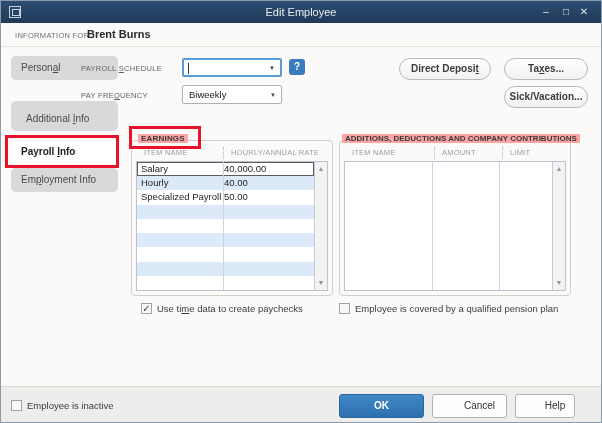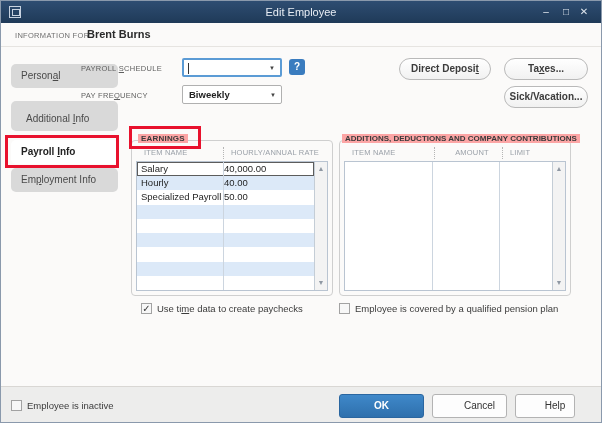--- a/index.html
+++ b/index.html
@@ -75,21 +75,21 @@
     line-height:17px; padding-left:6px; color:#222; cursor:pointer;
   }
   .dropdown.focused { border:2px solid #5b9bd5; }
   .dropdown.focused::before {
     content:""; position:absolute; left:4px; top:3px; width:1px; height:11px; background:#333;
   }
   .dd-arrow {
     position:absolute; right:5px; top:50%; transform:translateY(-50%);
     font-size:6px; color:#444;
   }
-  .dropdown .val { font-weight:bold; }
+  .dropdown .val { font-weight:normal; }
   .help-btn {
     position:absolute; width:16px; height:16px; background:#3a7cbf; color:#fff;
     font-size:10px; font-weight:bold; text-align:center; line-height:16px;
     border-radius:3px; cursor:pointer;
   }
 
   .action-btn {
     position:absolute; height:22px; background:linear-gradient(#ffffff,#f1f1f1);
     border:1px solid #b9b9b9; border-radius:11px; font-size:10px; font-weight:bold;
     color:#3c3c3c; text-align:center; cursor:pointer;
@@ -171,21 +171,21 @@
     <div class="win-ctrl ctrl-min">–</div>
     <div class="win-ctrl ctrl-max">□</div>
     <div class="win-ctrl ctrl-close">✕</div>
   </div>
 
   <div class="infobar">
     <span class="info-label">INFORMATION FOR</span>
     <span class="info-name">Brent Burns</span>
   </div>
 
-  <div class="tab" style="top:55px;margin-top:8px;">
+  <div class="tab" style="top:55px;">
     <span>Person</span><span class="mnk">a</span><span>l</span>
   </div>
   <div class="tab" style="top:100px;">
     <span></span><span class="mnk">A</span><span>ddress &amp; Contact</span>
   </div>
   <div class="tab" style="top:106px;padding-left:15px;">
     <span>Additional </span><span class="mnk">I</span><span>nfo</span>
   </div>
   <div class="tab selected" style="top:139px;">
     <span>Payroll </span><span class="mnk">I</span><span>nfo</span>
@@ -270,21 +270,21 @@
     <div class="scrollbar">
       <span>▲</span>
       <span>▼</span>
     </div>
   </div>
 
   <div class="groupbox" style="left:338px; top:139px; width:232px; height:156px;"></div>
   <div class="group-label" style="left:341px; top:133px; letter-spacing:0;">ADDITIONS, DEDUCTIONS AND COMPANY CONTRIBUTIONS</div>
 
   <div class="th" style="left:344px; top:146px; width:89px;">ITEM NAME</div>
-  <div class="th sep" style="left:433px; top:146px; width:68px;text-align:center;">AMOUNT</div>
+  <div class="th sep" style="left:433px; top:146px; width:68px;">AMOUNT</div>
   <div class="th sep" style="left:501px; top:146px; width:52px;">LIMIT</div>
 
   <div class="tbody" style="left:343px; top:160px; width:222px; height:130px;">
     <div class="ebody-cols">
       <div class="col b" style="width:88px;"></div>
       <div class="col b" style="width:67px;"></div>
       <div class="col" style="flex:1;"></div>
     </div>
     <div class="scrollbar">
       <span>▲</span>

